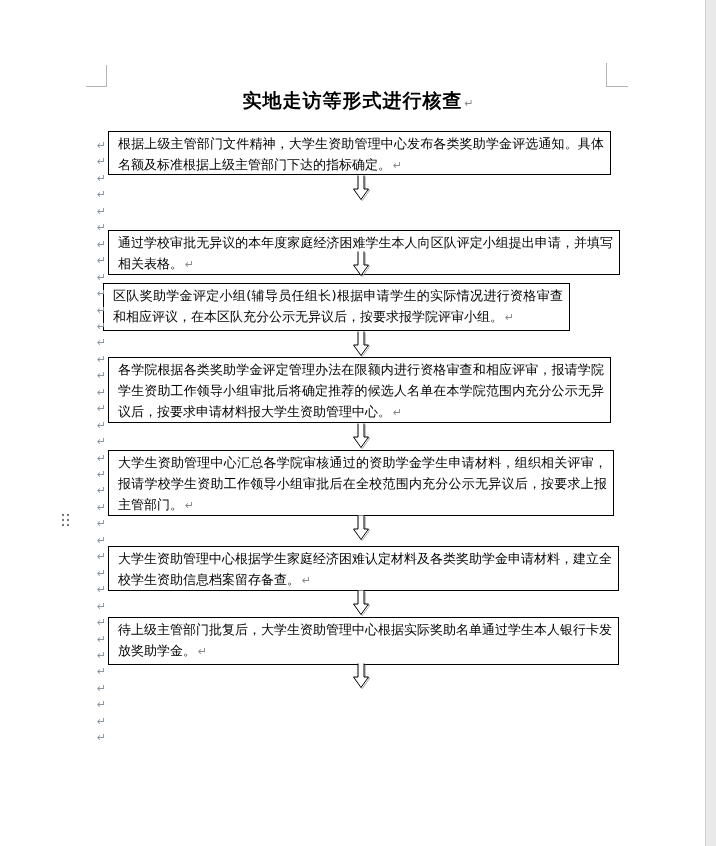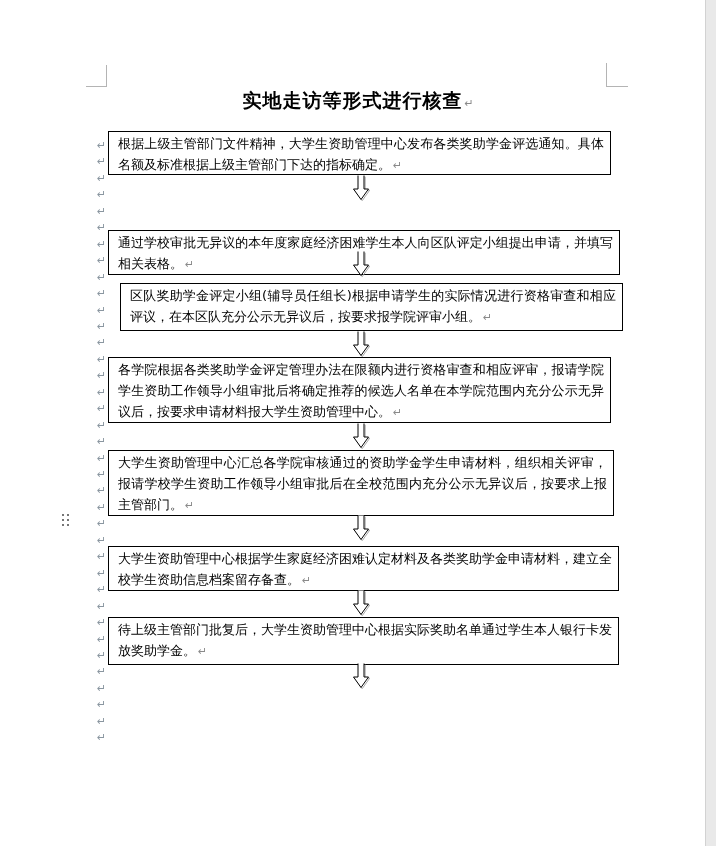--- a/index.html
+++ b/index.html
@@ -65,21 +65,21 @@
     box-sizing: border-box;
     font-size: 13px;
     line-height: 21px;
     padding: 1px 6px 0 9px;
     text-align: justify;
     word-break: break-all;
     overflow: hidden;
   }
   .b1 { left:108px; top:131px; width:503px; height:44px;padding-left:9px; }
   .b2 { left:108px; top:207px; width:512px; height:45px;margin-top:23px; }
-  .b3 { left:120px; top:283px; width:503px; height:48px; }
+  .b3 { left:103px; top:283px; width:467px; height:48px; }
   .b4 { left:108px; top:357px; width:503px; height:66px; }
   .b5 { left:108px; top:450px; width:506px; height:66px; }
   .b6 { left:108px; top:546px; width:511px; height:45px; }
   .b7 { left:108px; top:617px; width:511px; height:48px; }
   .b8 { left:116px; top:688px; width:505px; height:49px; }
   .arrow {
     position: absolute;
     left: 351px;
     width: 20px; height: 27px;
   }

